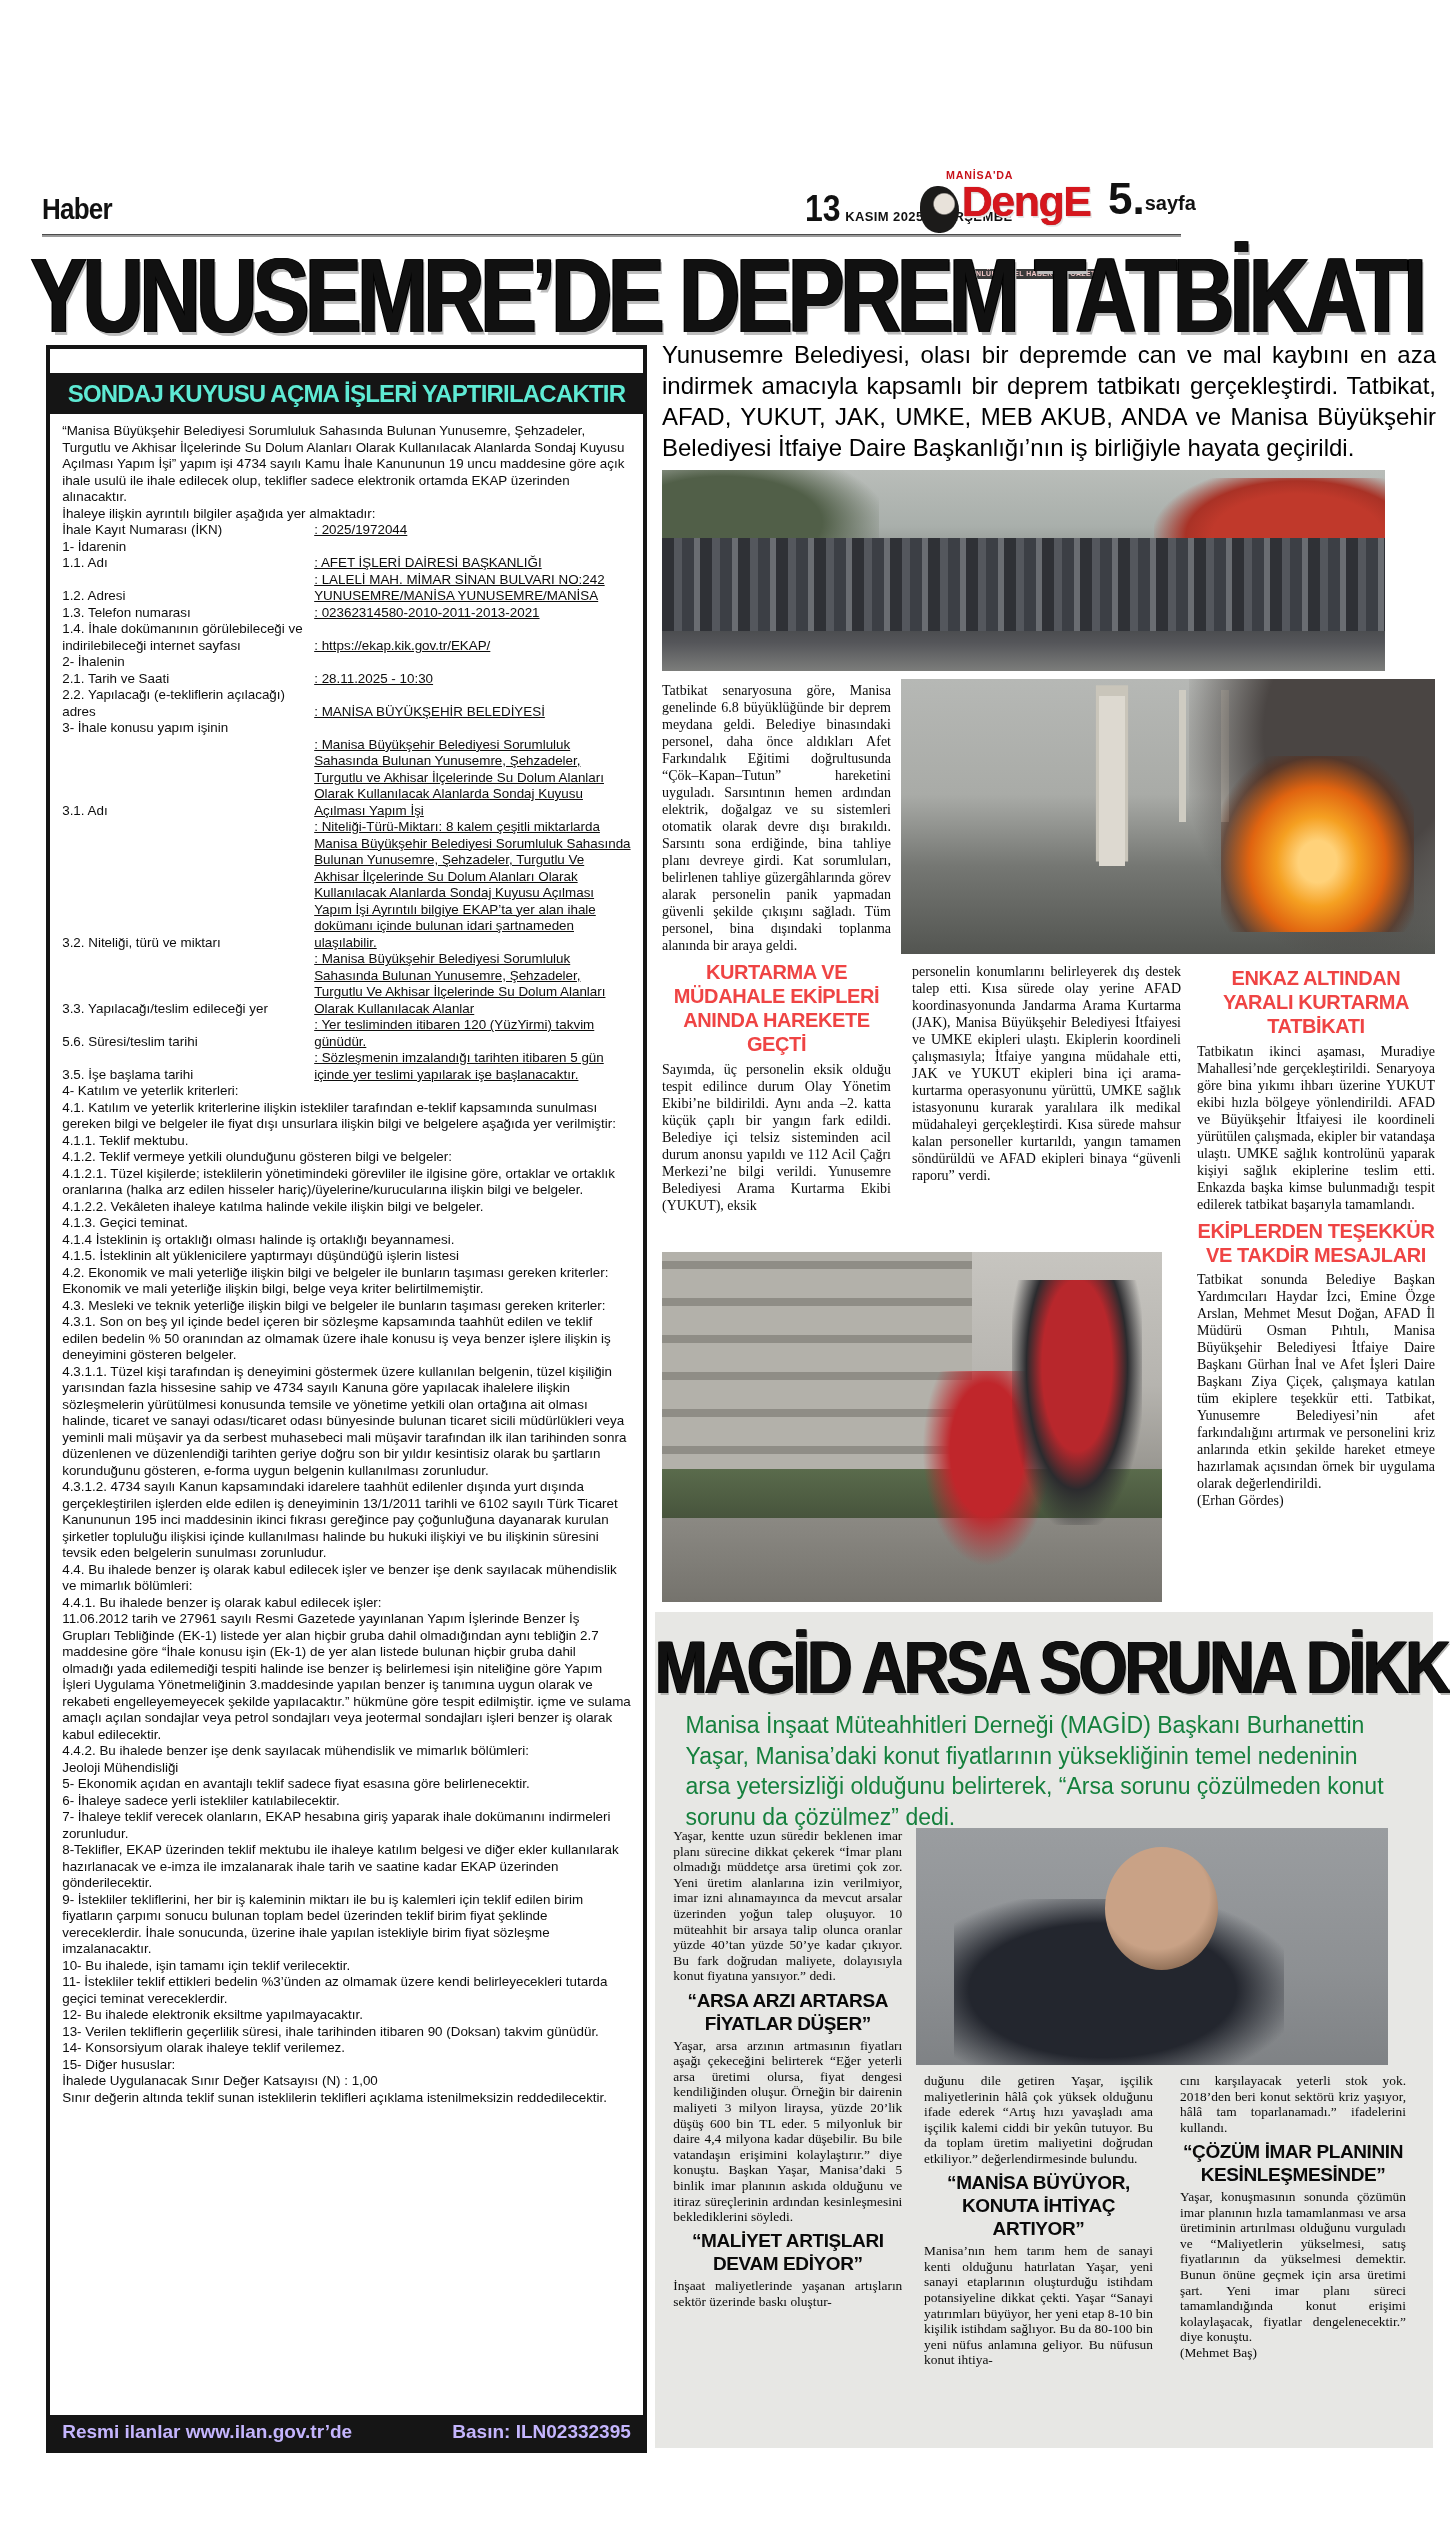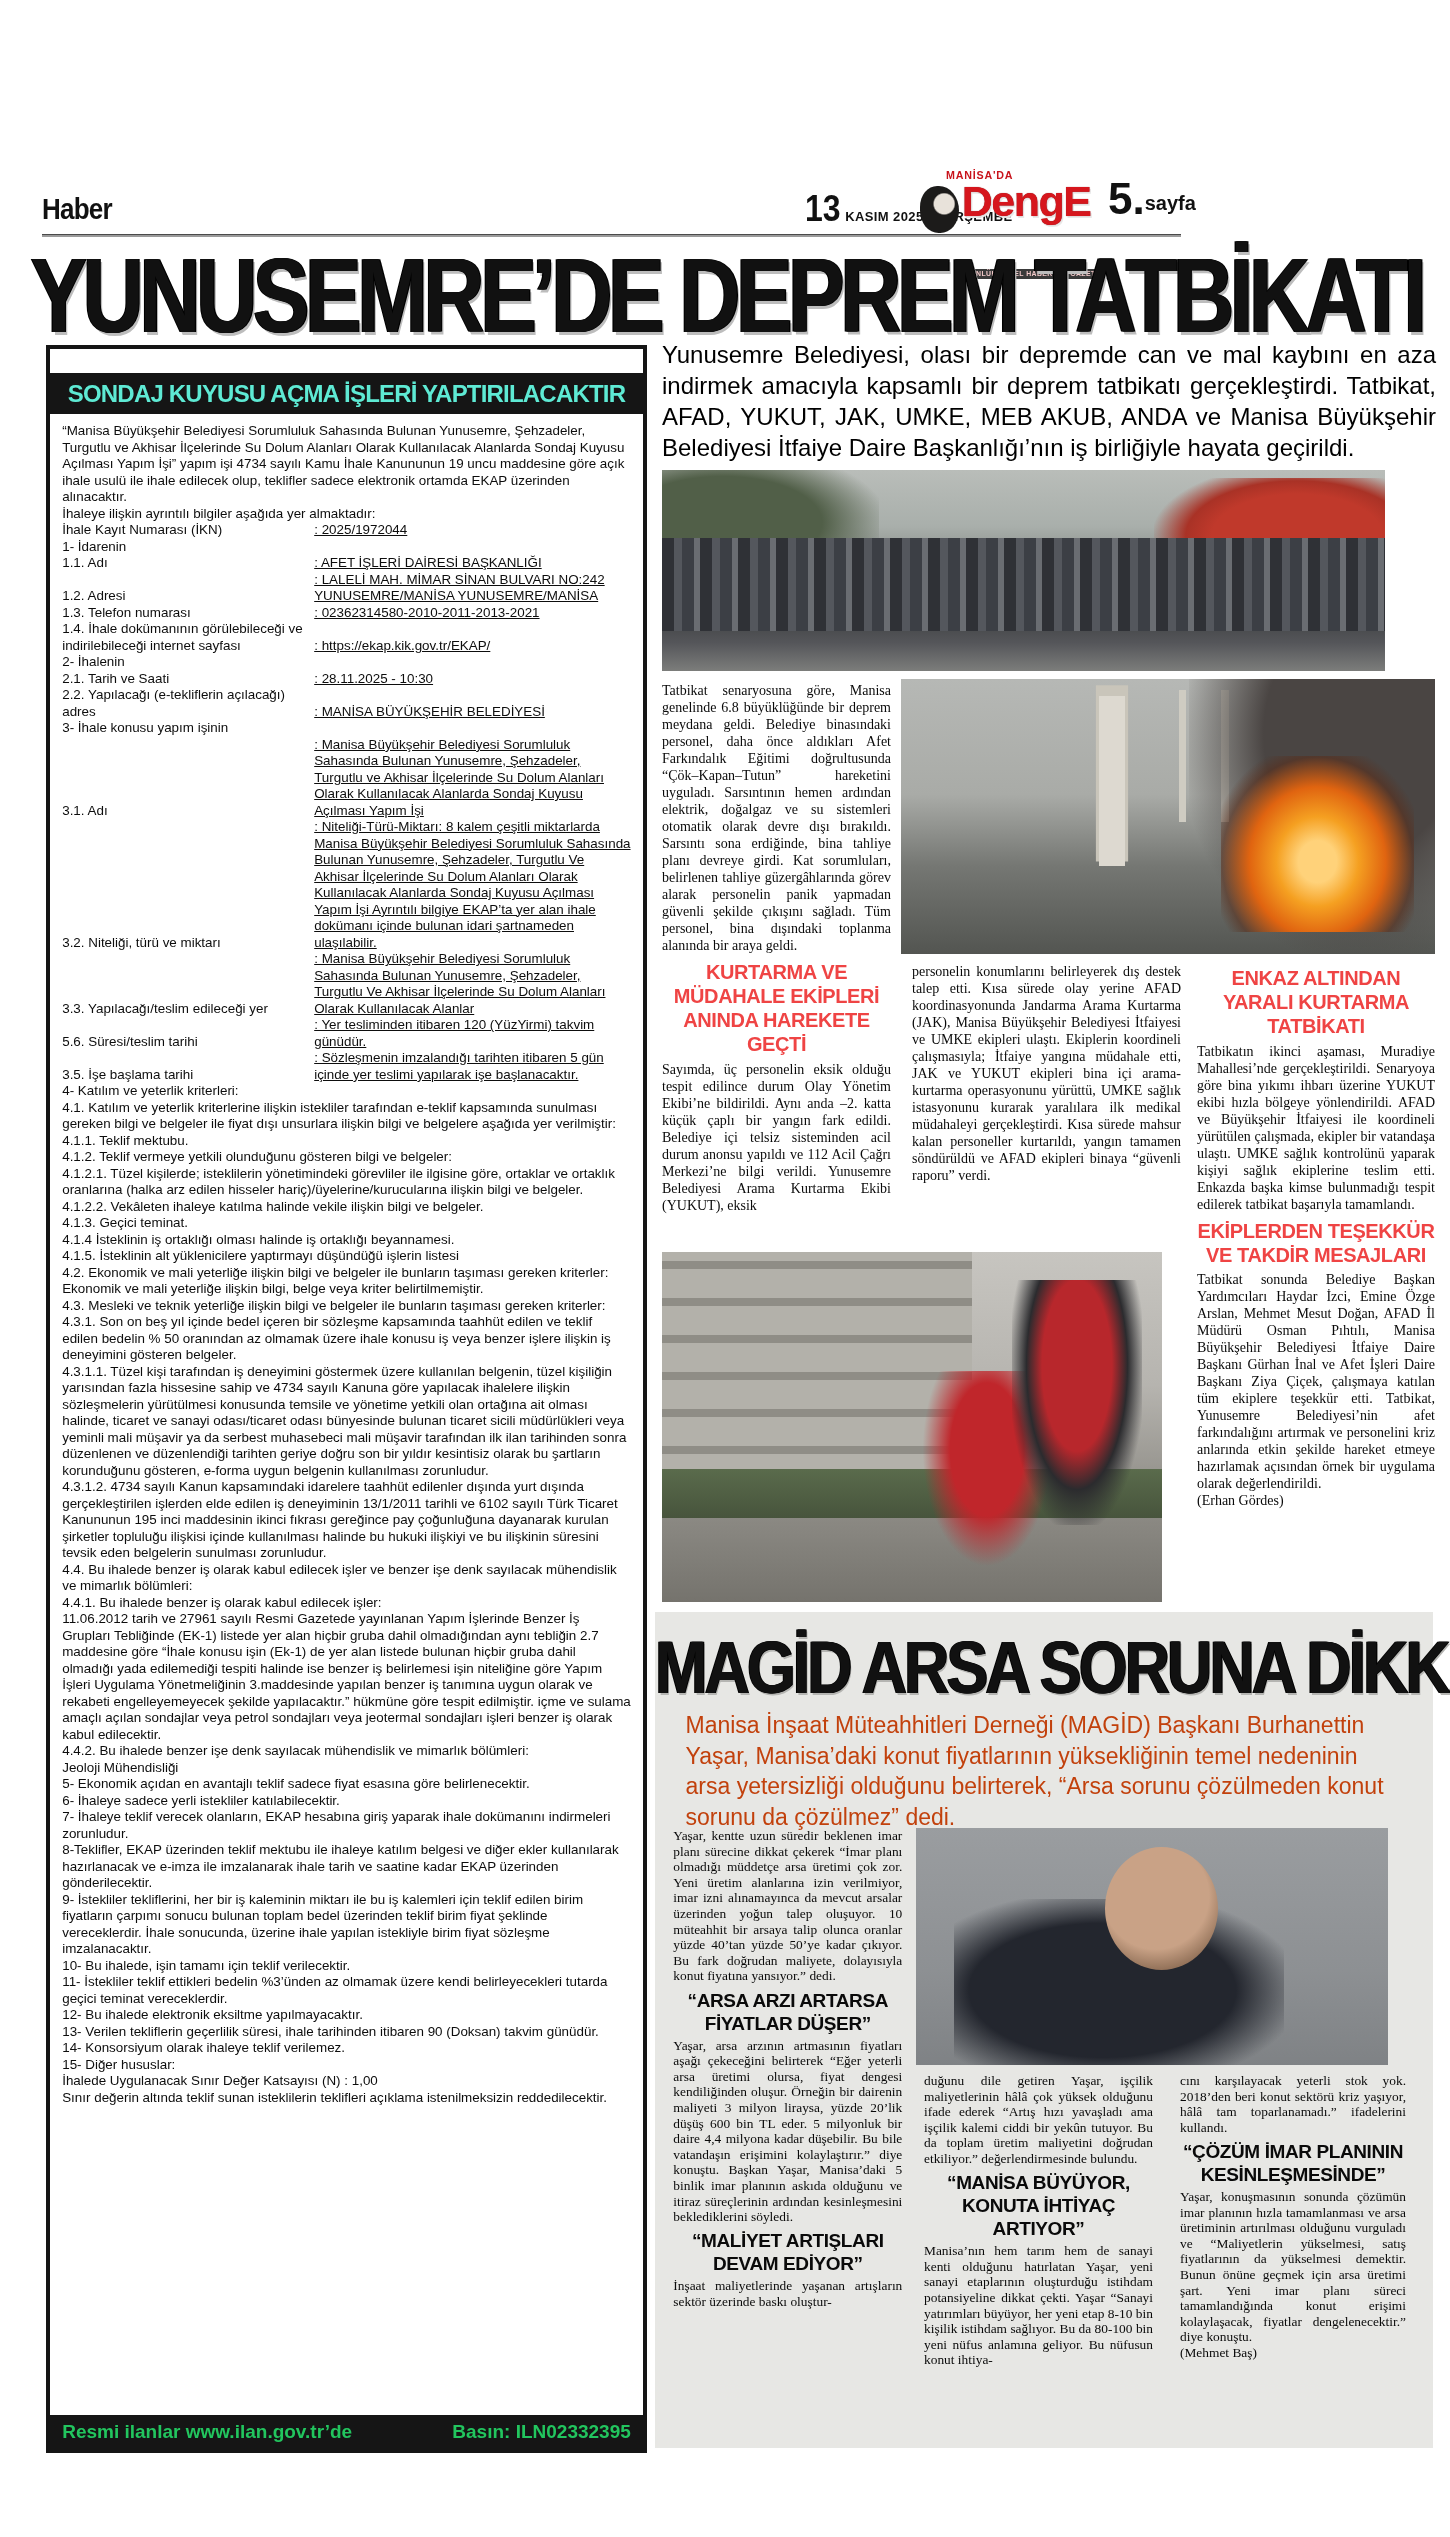--- a/index.html
+++ b/index.html
@@ -34,21 +34,21 @@
   
   .adbox{position:absolute;left:46px;top:345px;width:601px;height:2108px;
       border:4.6px solid #151515;box-sizing:border-box;background:#fff;}
   .ad-title{background:#151515;color:#5eead4;height:41px;display:flex;align-items:center;justify-content:center;
       font-size:24px;font-weight:700;letter-spacing:-0.8px;transform-origin:center;white-space:nowrap;margin-top:24px;}
   .ad-body{padding:9.2px 12.2px 0 12.2px;height:1984px;overflow:hidden;}
   .ad-line{display:flex;align-items:flex-end;font-size:13.4px;line-height:16.5px;color:#0d0d0d;}
   .ad-line .ad-label{flex:0 0 252px;}
   .ad-line .ad-value{flex:1;text-decoration:underline;}
   .ad-line.p .ad-label{flex:1 1 100%;}
-  .ad-footer{position:absolute;left:0;right:0;bottom:0;height:34px;background:#151515;color:#22c55e;
+  .ad-footer{position:absolute;left:0;right:0;bottom:0;height:34px;background:#151515;color:#c4b5fd;
       display:flex;justify-content:space-between;align-items:center;padding:0 12.2px;
       font-size:19px;font-weight:700;}
   
   .intro{position:absolute;left:662px;top:339px;width:774px;font-size:24px;line-height:31px;
       text-align:justify;color:#000;}
   .photo{position:absolute;overflow:hidden;background:#9a9a98;}
   .ph-group{left:662px;top:470px;width:723px;height:201px;
       background:linear-gradient(180deg,#b9bdb9 0%,#a9afab 28%,#7d817d 52%,#3f4142 72%,#55565a 86%,#7c7d7b 100%);}
   .ph-group .tent{position:absolute;right:0;top:4%;width:32%;height:64%;
       background:radial-gradient(ellipse at 62% 45%,#c0392b 0 42%,#a93226 55%,rgba(169,50,38,0) 72%);}
@@ -90,21 +90,21 @@
   .subhead{font-family:"Liberation Sans",sans-serif;font-weight:700;text-align:center;
       font-size:20px;line-height:24px;letter-spacing:-0.4px;margin:6.1px 0 4.6px 0;color:#ef4444;text-align:center;}
   .byline{font-weight:400;margin-top:0;}
   
   .magid{position:absolute;left:655px;top:1612px;width:778px;height:836px;background:#e7e7e4;}
   .mg-headline{position:absolute;left:0;top:20px;width:100%;text-align:center;white-space:nowrap;
       font-size:63px;font-weight:700;letter-spacing:-3.1px;line-height:61px;
       transform:scaleY(1.18);transform-origin:center top;
       text-shadow:0.9px 0 0 #000,-0.9px 0 0 #000,1.5px 1.5px 0 #b5b5b2;}
   .mg-stand{position:absolute;left:30.5px;top:98px;width:717px;font-size:23px;line-height:30.5px;
-      font-weight:400;color:#c2410c;text-align:left;}
+      font-weight:400;color:#15803d;text-align:left;}
   .mg-col{font-family:"Liberation Serif",serif;font-size:13.4px;line-height:15.6px;text-align:justify;color:#0a0a0a;}
   .mg-col1{position:absolute;left:18.3px;top:216px;width:229px;}
   .mg-col2{position:absolute;left:269px;top:461px;width:229px;}
   .mg-col3{position:absolute;left:525px;top:461px;width:226px;}
   .mg-photo{position:absolute;left:261px;top:216px;width:472px;height:237px;}
   .mg-sub{font-family:"Liberation Sans",sans-serif;font-weight:700;font-size:19px;line-height:23px;
       text-align:center;margin:4.6px 0 3.1px 0;letter-spacing:-0.4px;}
 </style>
 </head>
 <body>

